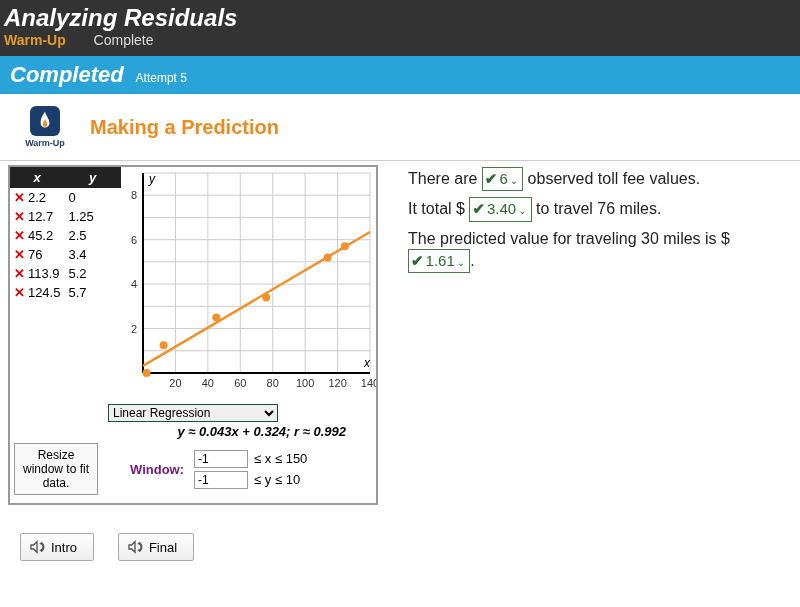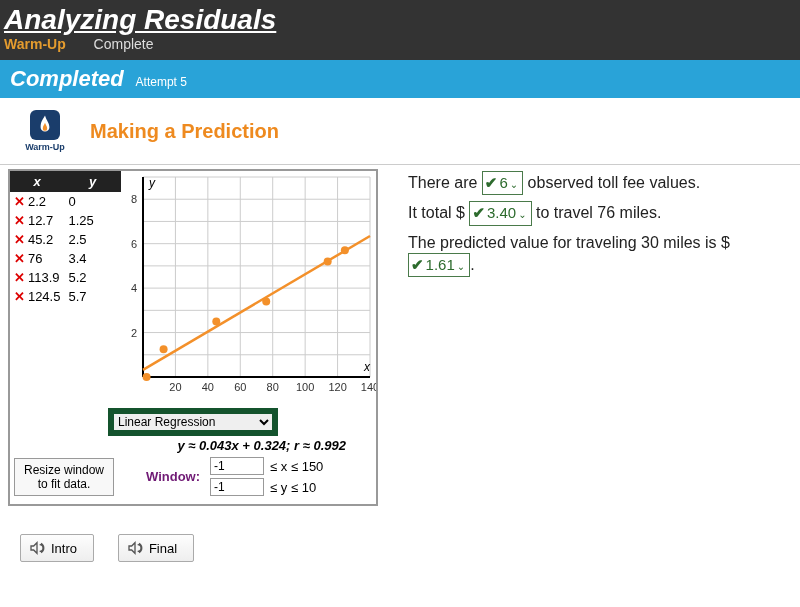--- a/index.html
+++ b/index.html
@@ -1,19 +1,19 @@
 <!DOCTYPE html>
 <html><head>
 <meta charset="utf-8">
 <style>
   * { box-sizing: border-box; margin: 0; padding: 0; }
   body { font-family: Arial, Helvetica, sans-serif; font-size: 14px; background: #fff; width: 800px; }
   
   .header { background: #333; color: #fff; padding: 4px 0 8px 4px; }
-  .header h1 { font-size: 28px; font-weight: bold; font-style: italic; text-decoration: underline; }
+  .header h1 { font-size: 24px; font-weight: bold; font-style: italic; }
   .tabs { }
   .tab-item { display: inline-block; font-size: 14px; font-weight: bold; margin-right: 24px; }
   .tab-warmup { color: #e59c2e; }
   .tab-complete { color: #ddd; font-weight: normal; }
   
   .status-bar { background: #29a3d8; color: #fff; padding: 6px 10px; }
   .status-main { font-size: 22px; font-weight: bold; font-style: italic; }
   .status-attempt { font-size: 12px; margin-left: 8px; vertical-align: middle; }
   
   .lesson-header { padding: 12px 20px; display: flex; align-items: center; border-bottom: 1px solid #ccc; }
@@ -35,24 +35,24 @@
   .data-table { width: 100%; border-collapse: collapse; font-size: 13px; }
   .data-table th { background: #222; color: #fff; font-style: italic; font-weight: bold; padding: 3px 6px; text-align: center; }
   .data-table td { padding: 2px 4px; background: #fff; }
   .del-x { color: #d00; font-weight: bold; cursor: pointer; padding-right: 3px; }
   .data-table .col-x { width: 48px; }
   
   .chart-area { flex: 1; position: relative; }
   
   .below-chart { padding: 2px 4px 8px 4px; font-size: 13px; }
   .reg-row { text-align: center; margin-top: 2px; }
-  .reg-select { width: 170px; font-size: 12px; border: 6px solid #14532d; }
+  .reg-select { width: 170px; font-size: 12px; border: 1px solid #14532d; }
   .reg-eq { font-weight: bold; font-style: italic; text-align: right; margin: 2px 26px 4px 0; font-size: 13px; }
   .window-row { display: flex; align-items: center; gap: 6px; }
-  .resize-btn { border: 1px solid #999; background: #f8f8f8; padding: 4px 6px; font-size: 12px; text-align: center; width: 100px; cursor: pointer; }
+  .resize-btn { border: 1px solid #999; background: #f8f8f8; padding: 4px 6px; font-size: 12px; text-align: center; width: 84px; cursor: pointer; }
   .window-label { color: #701a75; font-weight: bold; margin-left: 26px; margin-right: 4px; }
   .win-input { width: 54px; border: 1px solid #999; font-size: 12px; padding: 1px 3px; }
   .win-grid { display: grid; grid-template-columns: auto auto; gap: 3px 6px; align-items: center; font-size: 13px; }
   
   .right-panel { flex: 1; padding-top: 2px; font-size: 16px; color: #222; line-height: 1.35; }
   .right-panel p { margin-bottom: 6px; }
   .answer-box { display: inline-block; border: 1px solid #4a7a4a; padding: 1px 4px 1px 2px; background: #fff; color: #2d6b2d; font-size: 15px; }
   .answer-box .check { color: #2d6b2d; font-weight: bold; margin-right: 2px; }
   .answer-box .val { }
   .answer-box .caret { font-size: 10px; margin-left: 2px; }

